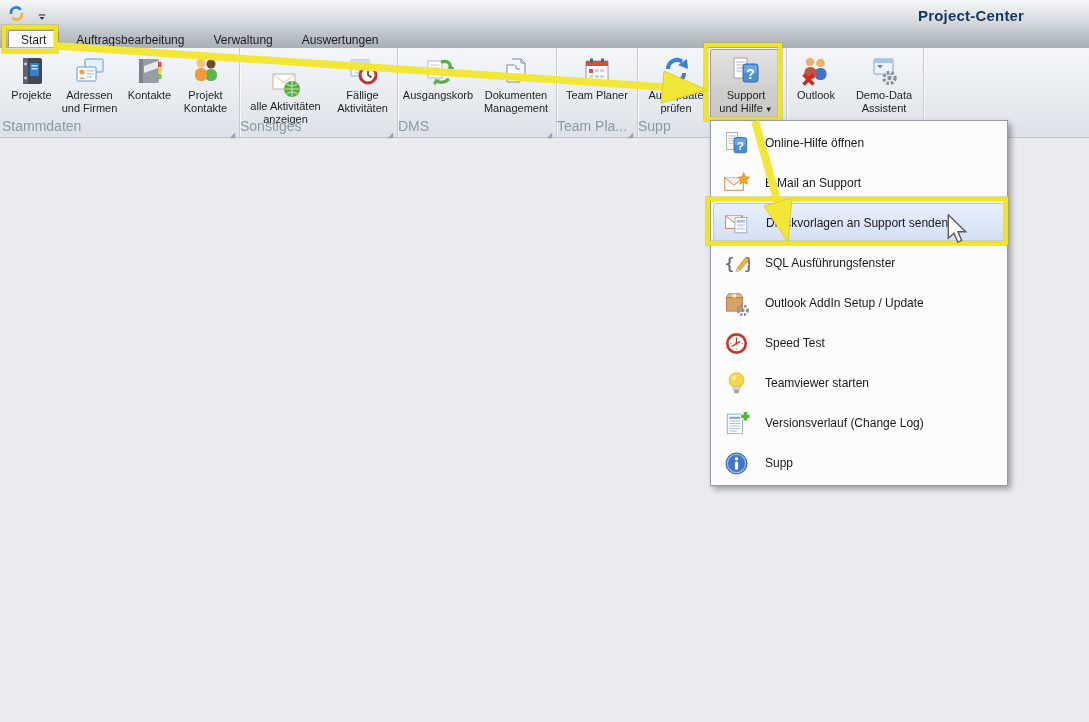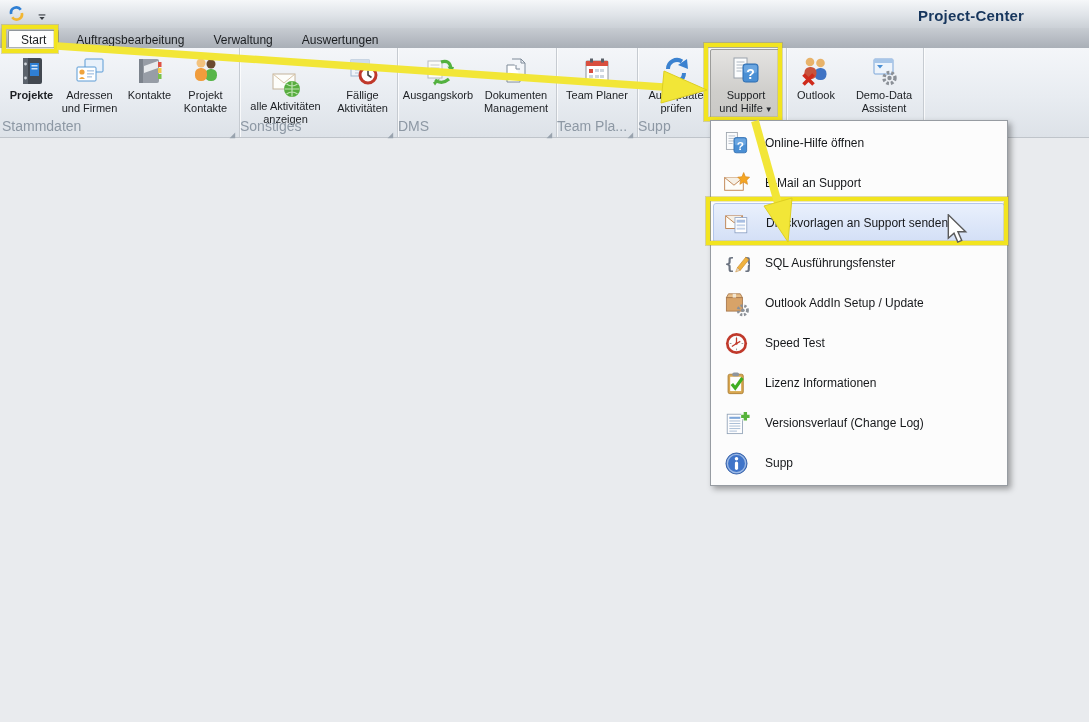--- a/index.html
+++ b/index.html
@@ -71,21 +71,21 @@
 <div class="tabrow" id="tabs">
     <div class="tab active">Start</div>
     <div class="tab">Auftragsbearbeitung</div>
     <div class="tab">Verwaltung</div>
     <div class="tab">Auswertungen</div>
   </div>
 
 <div class="ribbon" id="ribbon">
     <div class="group" style="left: 2px; width: 237px;">
       <div class="gbuttons">
-        <div class="rbtn" style="width: 50px; font-weight: bold;">
+        <div class="rbtn" style="width: 50px;">
           <span class="ricon">
             <svg viewBox="0 0 32 32" width="32" height="32">
               <rect x="7" y="3" width="19" height="26" rx="2" fill="#424850"></rect>
               <rect x="7" y="3" width="5" height="26" fill="#5c636c"></rect>
               <rect x="14" y="8" width="9" height="13" fill="#2f7fd4"></rect>
               <rect x="15.5" y="10" width="6" height="1.5" fill="#cfe2f6"></rect>
               <rect x="15.5" y="13" width="6" height="1.5" fill="#cfe2f6"></rect>
               <circle cx="9.5" cy="9" r="1.4" fill="#d2d7dd"></circle>
               <circle cx="9.5" cy="23" r="1.4" fill="#d2d7dd"></circle>
             </svg>
@@ -352,27 +352,27 @@
           <path d="M16 8 v2 M16 22 v2 M8 16 h2 M22 16 h2" stroke="#888"></path>
           <path d="M16 16 L16 9.5 M16 16 L10.5 19.5 M16 16 L20.5 13.5" stroke="#c0392b" stroke-width="1.5"></path>
           <circle cx="16" cy="16" r="1.4" fill="#c0392b"></circle>
         </svg>
       </span>
       <span>Speed Test</span>
     </div>
     <div class="mitem">
       <span class="micon">
         <svg viewBox="0 0 32 32" width="27" height="27">
-          <rect x="6" y="5" width="18" height="23" rx="2" fill="#d9a74f" stroke="#a87b32"></rect>
-          <rect x="8.5" y="8" width="13" height="17" fill="#fdfdfd"></rect>
-          <rect x="11" y="3" width="8" height="4.5" rx="2" fill="#8e959d"></rect>
-          <path d="M10.5 16.5 L14.5 21.5 L23 9.5" stroke="#3fae22" stroke-width="3.8" fill="none"></path>
-        </svg>
-      </span>
-      <span>Lizenz Informationen</span>
+          <circle cx="16" cy="12" r="8.8" fill="#f7d54a" stroke="#e0b52f"></circle>
+          <circle cx="13" cy="9" r="3" fill="#fbe98e"></circle>
+          <rect x="12" y="20" width="8" height="3.2" fill="#e8e3d8" stroke="#b9b4a9"></rect>
+          <rect x="13" y="23.5" width="6" height="4" rx="1.5" fill="#a9a49a"></rect>
+        </svg>
+      </span>
+      <span>Teamviewer starten</span>
     </div>
     <div class="mitem">
       <span class="micon">
         <svg viewBox="0 0 32 32" width="27" height="27">
           <rect x="5" y="5" width="18" height="23" fill="#fdfdfe" stroke="#8fa0b5"></rect>
           <rect x="7.5" y="8" width="13" height="2.5" fill="#7fa7d9"></rect>
           <path d="M7.5 13 h13 M7.5 16 h13 M7.5 19 h13 M7.5 22 h13 M7.5 25 h9" stroke="#9db4cf"></path>
           <path d="M26.5 2.5 v10 M21.5 7.5 h10" stroke="#ffffff" stroke-width="6.5"></path>
           <path d="M26.5 2.5 v10 M21.5 7.5 h10" stroke="#57b33c" stroke-width="4"></path>
         </svg>

